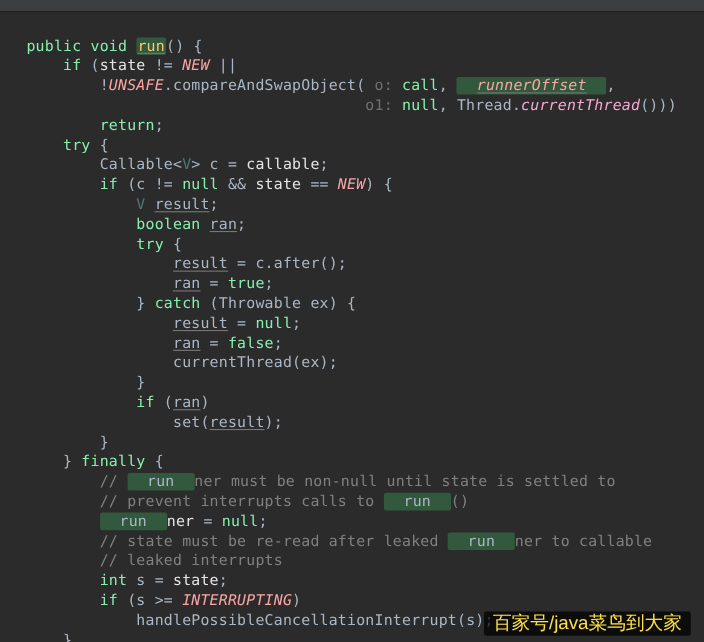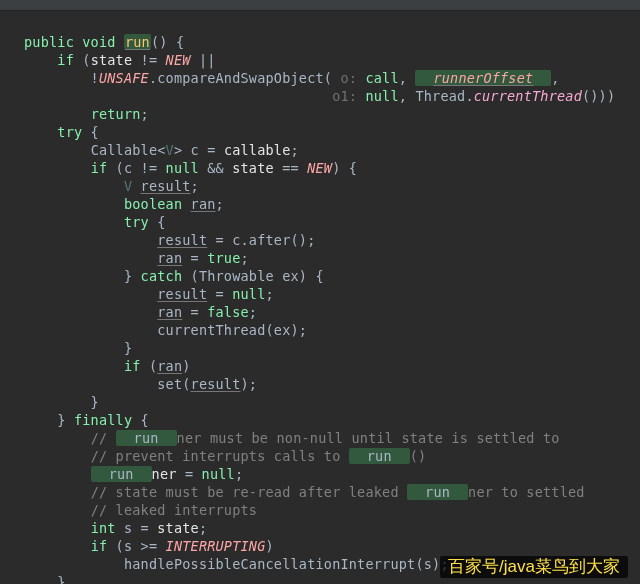--- a/index.html
+++ b/index.html
@@ -40,20 +40,20 @@
                 <span class="ul">ran</span> = <span class="kw">false</span>;
                 <span>currentThread</span>(<span>ex</span>);
             }
             <span class="kw">if</span> (<span class="ul">ran</span>)
                 <span>set</span>(<span class="ul">result</span>);
         }
     } <span class="kw">finally</span> {
         <span class="cm">// </span><span class="hl cm">run</span><span class="cm">ner must be non-null until state is settled to</span>
         <span class="cm">// prevent interrupts calls to </span><span class="hl cm">run</span><span class="cm">()</span>
         <span class="hl str">run</span><span class="str">ner</span> = <span class="kw">null</span>;
-        <span class="cm">// state must be re-read after leaked </span><span class="hl cm">run</span><span class="cm">ner to settled</span>
+        <span class="cm">// state must be re-read after leaked </span><span class="hl cm">run</span><span class="cm">ner to callable</span>
         <span class="cm">// leaked interrupts</span>
         <span class="kw">int</span> <span>s</span> = <span class="str">state</span>;
         <span class="kw">if</span> (<span>s</span> &gt;= <span class="static">INTERRUPTING</span>)
             <span>handlePossibleCancellationInterrupt</span>(<span>s</span>);
     }</div>
 
 <div class="watermark">百家号/java菜鸟到大家</div>
 
 </body></html>

